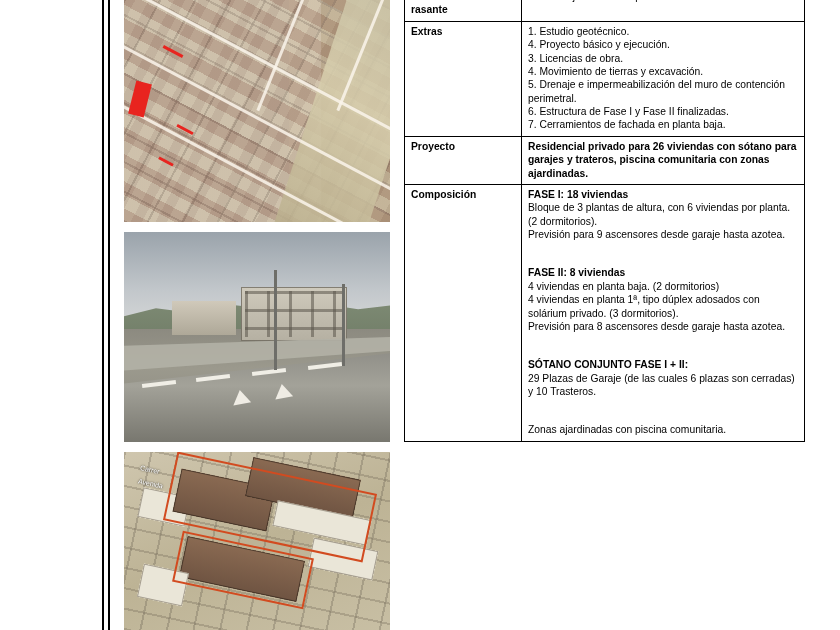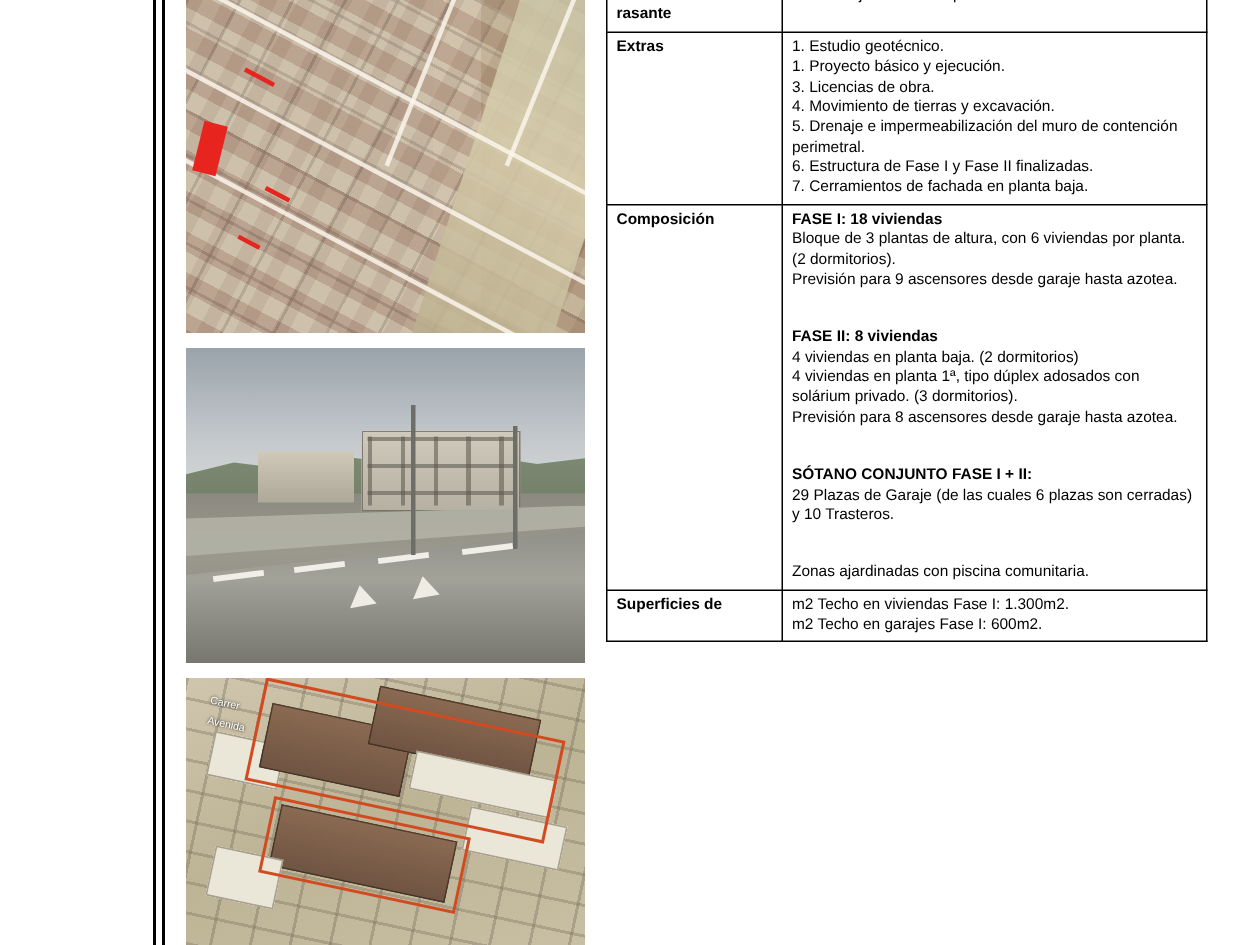--- a/index.html
+++ b/index.html
@@ -303,54 +303,53 @@
           </td>
         </tr>
 
 
 
         <tr>
           <td class="key">Extras</td>
           <td class="val">
             <div class="ol">
               <p class="li">1. Estudio geotécnico.</p>
-              <p class="li">1. Proyecto básico y ejecución.</p>
+              <p class="li">4. Proyecto básico y ejecución.</p>
               <p class="li">3. Licencias de obra.</p>
               <p class="li">4. Movimiento de tierras y excavación.</p>
               <p class="li">5. Drenaje e impermeabilización del muro de contención perimetral.</p>
               <p class="li">6. Estructura de Fase I y Fase II finalizadas.</p>
               <p class="li">7. Cerramientos de fachada en planta baja.</p>
             </div>
           </td>
         </tr>
 
+        <tr>
+          <td class="key">Proyecto</td>
+          <td class="val">
+            <p class="b">Residencial privado para 26 viviendas con sótano para garajes y trateros, piscina comunitaria con zonas ajardinadas.</p>
+          </td>
+        </tr>
 
         <tr>
           <td class="key">Composición</td>
           <td class="val">
             <p class="b">FASE I: 18 viviendas</p>
             <p>Bloque de 3 plantas de altura, con 6 viviendas por planta. (2 dormitorios).</p>
             <p>Previsión para 9 ascensores desde garaje hasta azotea.</p>
 
             <p class="b gap">FASE II: 8 viviendas</p>
             <p>4 viviendas en planta baja. (2 dormitorios)</p>
             <p>4 viviendas en planta 1ª, tipo dúplex adosados con solárium privado. (3 dormitorios).</p>
             <p>Previsión para 8 ascensores desde garaje hasta azotea.</p>
 
             <p class="b gap">SÓTANO CONJUNTO FASE I + II:</p>
             <p>29 Plazas de Garaje (de las cuales 6 plazas son cerradas) y 10 Trasteros.</p>
             <p class="gap">Zonas ajardinadas con piscina comunitaria.</p>
           </td>
         </tr>
 
-        <tr>
-          <td class="key">Superficies de</td>
-          <td class="val">
-            <p>m2 Techo en viviendas Fase I: 1.300m2.</p>
-            <p>m2 Techo en garajes Fase I: 600m2.</p>
-          </td>
-        </tr>
 
       </tbody>
     </table>
   </div>
 
 </div>
 
 </body></html>

